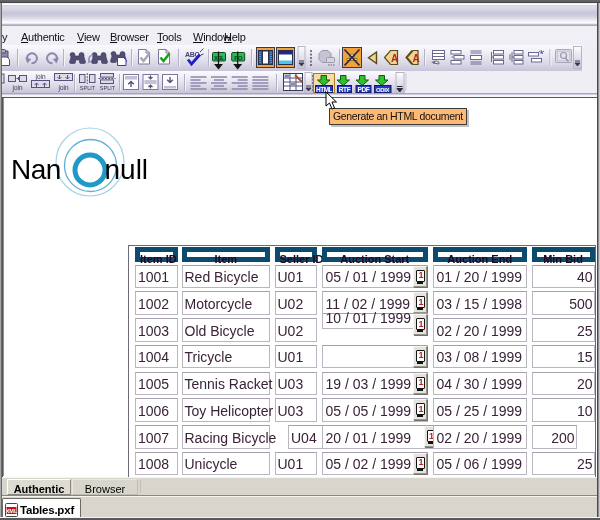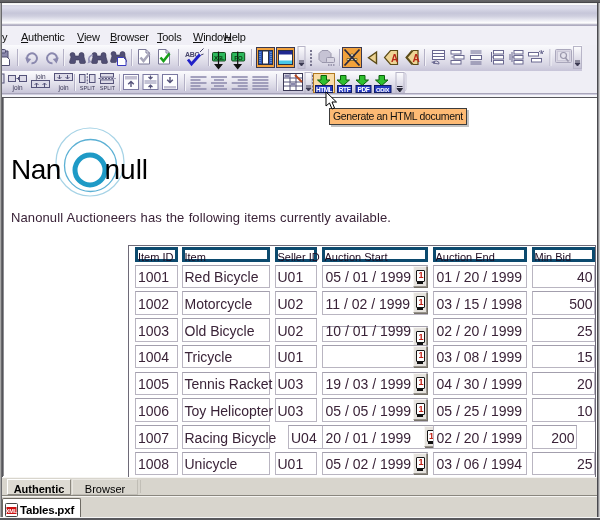--- a/index.html
+++ b/index.html
@@ -36,21 +36,21 @@
 #nul  { left:101.5px; top:56px; font-size:28px; font-weight:500; color:#000; letter-spacing:0px; }
 #logosvg { left:37px; top:22px; }
 
 
 #para { left:8px; top:112px; font-size:13px; color:#3a2338; letter-spacing:0.1px; word-spacing:0.5px; }
 
 
 #tblwrap { position:absolute; left:0px; top:0px; }
 .obd { position:absolute; left:125px; top:147px; width:468px; height:332px; border:1px solid #6e6a78; }
 .cell { position:absolute; background:#fff; border:1px solid #b9b5c1; border-top-color:#a39fad; font-size:14px; color:#3a2338; white-space:nowrap; overflow:visible; }
-.hcell { position:absolute; background:#fff; border:3px solid #0c4a6e; font-size:11px; font-weight:normal; color:#1d0a20; text-align:left; line-height:14px; white-space:nowrap; }
+.hcell { position:absolute; background:#fff; border:5px solid #0c4a6e; font-size:11px; font-weight:bold; color:#1d0a20; text-align:center; line-height:14px; white-space:nowrap; }
 .cell span.t { position:absolute; left:2px; bottom:2px; }
 .cell span.r { position:absolute; right:1px; bottom:2px; }
 .cell span.d { position:absolute; left:3px; bottom:2px; letter-spacing:0px; }
 .calbtn { position:absolute; right:0px; top:0px; width:14px; height:21px; background:#e6e3de; border:1px solid #98948c; border-top-color:#f8f7f4; border-left-color:#f8f7f4; box-shadow:1px 1px 0 #76726a; }
 .calbtn .cal { position:absolute; left:2px; top:3px; width:9px; height:12px; border:1.5px solid #151515; background:#fff; border-radius:1px; }
 .calbtn .one { position:absolute; left:4.5px; top:4.5px; font-size:9px; font-weight:bold; color:#c02015; line-height:9px; }
 .calbtn .ft { position:absolute; left:3px; bottom:2px; width:6px; height:3px; background:#111; }
 
 
 #tabbar1 { left:0; top:477px; width:600px; height:18px; background:#d8d5cd; border-top:1px solid #f6f5f2; }
@@ -385,21 +385,20 @@
 
 <div class="abs" id="doc">
 <svg class="abs" id="logosvg" width="100" height="90" viewBox="0 0 100 90">
   <circle cx="50" cy="42" r="34" fill="none" stroke="#a6d3e6" stroke-width="1.2"></circle>
   <circle cx="50.5" cy="45.5" r="26" fill="none" stroke="#5bb0d4" stroke-width="1.3"></circle>
   <circle cx="50" cy="50" r="15" fill="none" stroke="#1e9ac6" stroke-width="5"></circle>
 </svg>
 <div class="abs" id="nan">Nan</div>
 <div class="abs" id="nul">null</div>
 
-<div class="abs" id="para">Nanonull Auctioneers has the following items currently available.</div>
 <div id="tblwrap">
 <div class="obd"></div>
 <div class="hcell" style="left:132px;top:148.5px;width:42.5px;height:15.5px">Item ID</div>
 <div class="hcell" style="left:178.5px;top:148.5px;width:88.5px;height:15.5px">Item</div>
 <div class="hcell" style="left:271.5px;top:148.5px;width:42.5px;height:15.5px">Seller ID</div>
 <div class="hcell" style="left:318.5px;top:148.5px;width:106.5px;height:15.5px">Auction Start</div>
 <div class="hcell" style="left:429.5px;top:148.5px;width:94.5px;height:15.5px">Auction End</div>
 <div class="hcell" style="left:528.5px;top:148.5px;width:63.0px;height:15.5px">Min Bid</div>
 <div class="cell" style="left:132px;top:166.7px;width:42.5px;height:23.5px">
         <span class="t">1001</span>
@@ -449,21 +448,21 @@
       </div>
 <div class="cell" style="left:132px;top:220.2px;width:42.5px;height:23.5px">
         <span class="t">1003</span>
       </div>
 <div class="cell" style="left:178.5px;top:220.2px;width:88.5px;height:23.5px">
         <span class="t">Old Bicycle</span>
       </div>
 <div class="cell" style="left:271.5px;top:220.2px;width:42.5px;height:23.5px">
         <span class="t">U02</span>
       </div>
-<div class="cell" style="left:318.5px;top:228px;width:106.5px;height:16px">
+<div class="cell" style="left:318.5px;top:215px;width:106.5px;height:16px">
         <span class="d">10 / 01 / 1999</span>
         <span class="calbtn">
           <span class="cal"></span>
           <span class="one">1</span>
           <span class="ft"></span>
         </span>
       </div>
 <div class="cell" style="left:429.5px;top:220.2px;width:94.5px;height:23.5px">
         <span class="d">02 / 20 / 1999</span>
       </div>
@@ -572,21 +571,21 @@
       </div>
 <div class="cell" style="left:318.5px;top:353.9px;width:106.5px;height:23.5px">
         <span class="d">05 / 02 / 1999</span>
         <span class="calbtn">
           <span class="cal"></span>
           <span class="one">1</span>
           <span class="ft"></span>
         </span>
       </div>
 <div class="cell" style="left:429.5px;top:353.9px;width:94.5px;height:23.5px">
-        <span class="d">03 / 06 / 1994</span>
+        <span class="d">05 / 06 / 1999</span>
       </div>
 <div class="cell" style="left:528.5px;top:353.9px;width:63.0px;height:23.5px">
         <span class="r">25</span>
       </div>
 </div>
 </div>
 <div class="abs" id="lA"></div>
 <div class="abs" id="lB"></div>
 <div class="abs" id="lC"></div>
 <div class="abs" id="rA"></div>

